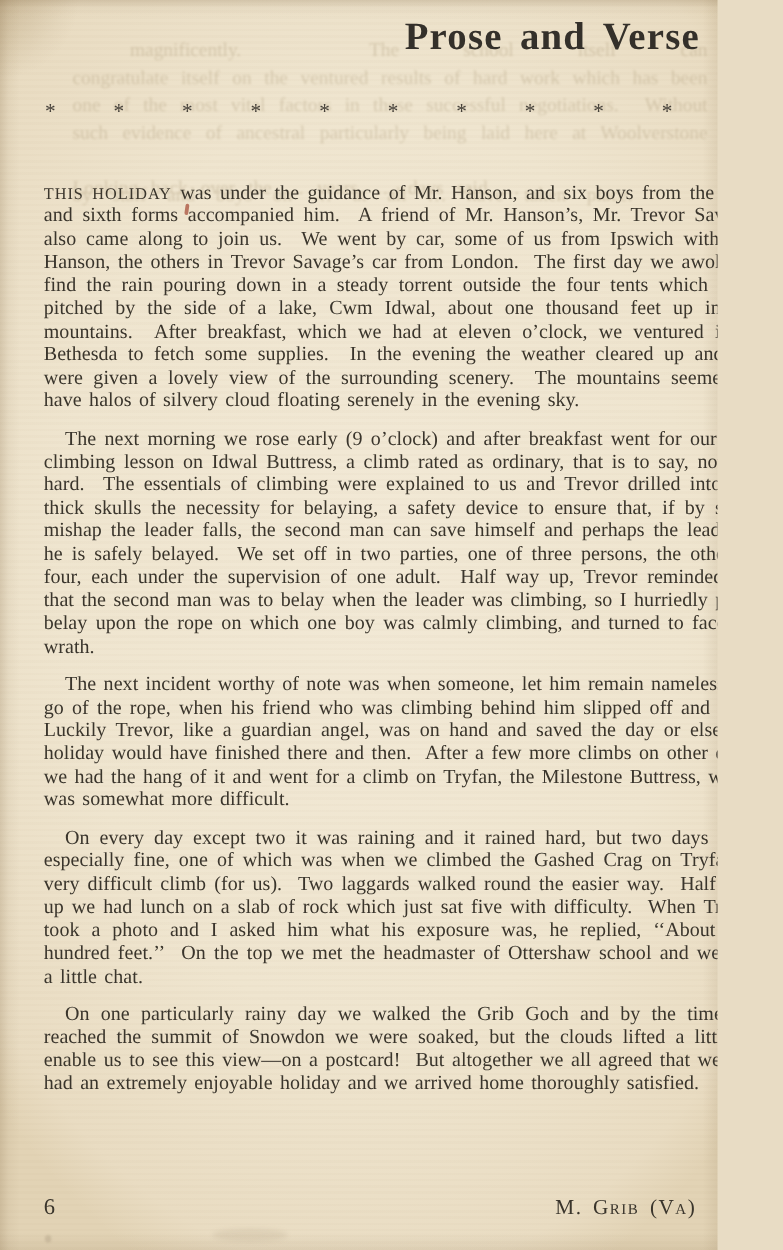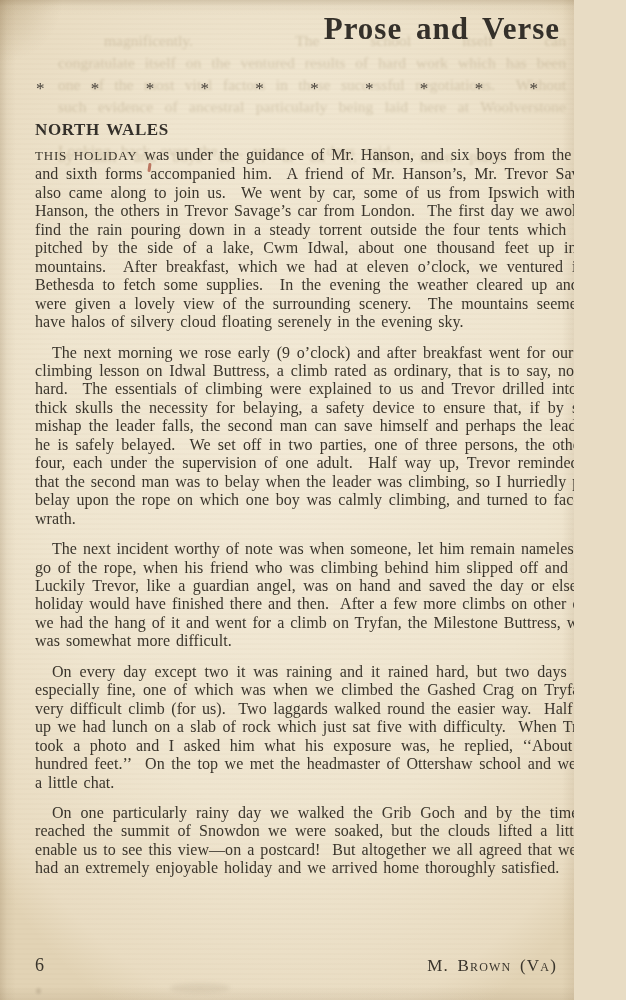--- a/index.html
+++ b/index.html
@@ -190,30 +190,29 @@
       <span>*</span>
       <span>*</span>
       <span>*</span>
       <span>*</span>
       <span>*</span>
       <span>*</span>
       <span>*</span>
       <span>*</span>
     </div>
 
-    <h2 class="article-heading">NORTH WALES</h2>
 
     <div class="article-body">
       <p><span class="lead-in">THIS HOLIDAY</span><span> was under the guidance of Mr. Hanson, and six boys from the fifth and sixth forms accompanied him.&nbsp; A friend of Mr. Hanson’s, Mr. Trevor Savage, also came along to join us.&nbsp; We went by car, some of us from Ipswich with Mr. Hanson, the others in Trevor Savage’s car from London.&nbsp; The first day we awoke to find the rain pouring down in a steady torrent outside the four tents which were pitched by the side of a lake, Cwm Idwal, about one thousand feet up in the mountains.&nbsp; After breakfast, which we had at eleven o’clock, we ventured in to Bethesda to fetch some supplies.&nbsp; In the evening the weather cleared up and we were given a lovely view of the surrounding scenery.&nbsp; The mountains seemed to have halos of silvery cloud floating serenely in the evening sky.</span></p>
       <p class="indented">The next morning we rose early (9 o’clock) and after breakfast went for our first climbing lesson on Idwal Buttress, a climb rated as ordinary, that is to say, not too hard.&nbsp; The essentials of climbing were explained to us and Trevor drilled into our thick skulls the necessity for belaying, a safety device to ensure that, if by some mishap the leader falls, the second man can save himself and perhaps the leader if he is safely belayed.&nbsp; We set off in two parties, one of three persons, the other of four, each under the supervision of one adult.&nbsp; Half way up, Trevor reminded me that the second man was to belay when the leader was climbing, so I hurriedly put a belay upon the rope on which one boy was calmly climbing, and turned to face his wrath.</p>
       <p class="indented">The next incident worthy of note was when someone, let him remain nameless, let go of the rope, when his friend who was climbing behind him slipped off and fell.&nbsp; Luckily Trevor, like a guardian angel, was on hand and saved the day or else our holiday would have finished there and then.&nbsp; After a few more climbs on other days, we had the hang of it and went for a climb on Tryfan, the Milestone Buttress, which was somewhat more difficult.</p>
       <p class="indented">On every day except two it was raining and it rained hard, but two days were especially fine, one of which was when we climbed the Gashed Crag on Tryfan, a very difficult climb (for us).&nbsp; Two laggards walked round the easier way.&nbsp; Half way up we had lunch on a slab of rock which just sat five with difficulty.&nbsp; When Trevor took a photo and I asked him what his exposure was, he replied, ‘‘About two hundred feet.’’&nbsp; On the top we met the headmaster of Ottershaw school and we had a little chat.</p>
       <p class="indented">On one particularly rainy day we walked the Grib Goch and by the time we reached the summit of Snowdon we were soaked, but the clouds lifted a little to enable us to see this view—on a postcard!&nbsp; But altogether we all agreed that we had had an extremely enjoyable holiday and we arrived home thoroughly satisfied.</p>
     </div>
 
     <div class="page-footer">
       <span class="page-number">6</span>
-      <span class="author-byline">M. Brown (Va)</span>
+      <span class="author-byline">M. Grib (Va)</span>
     </div>
 
     <div class="red-speck"></div>
   </div>
 </div>
 
 </body></html>

